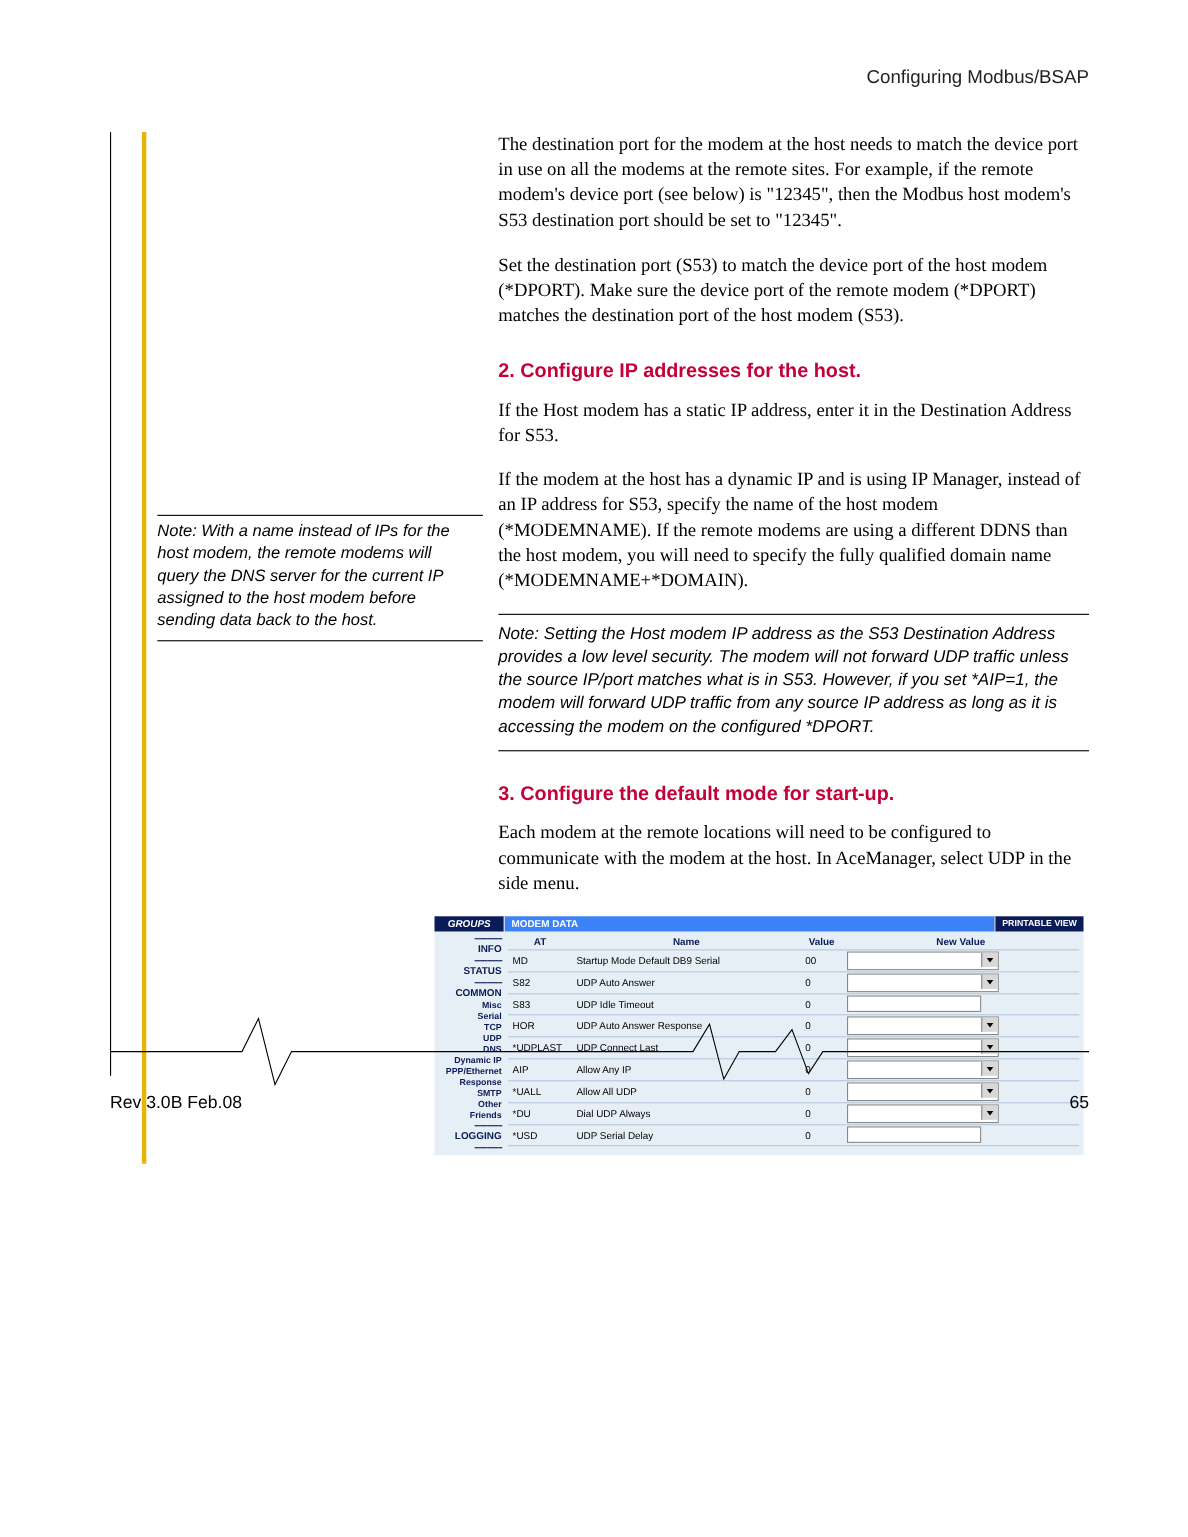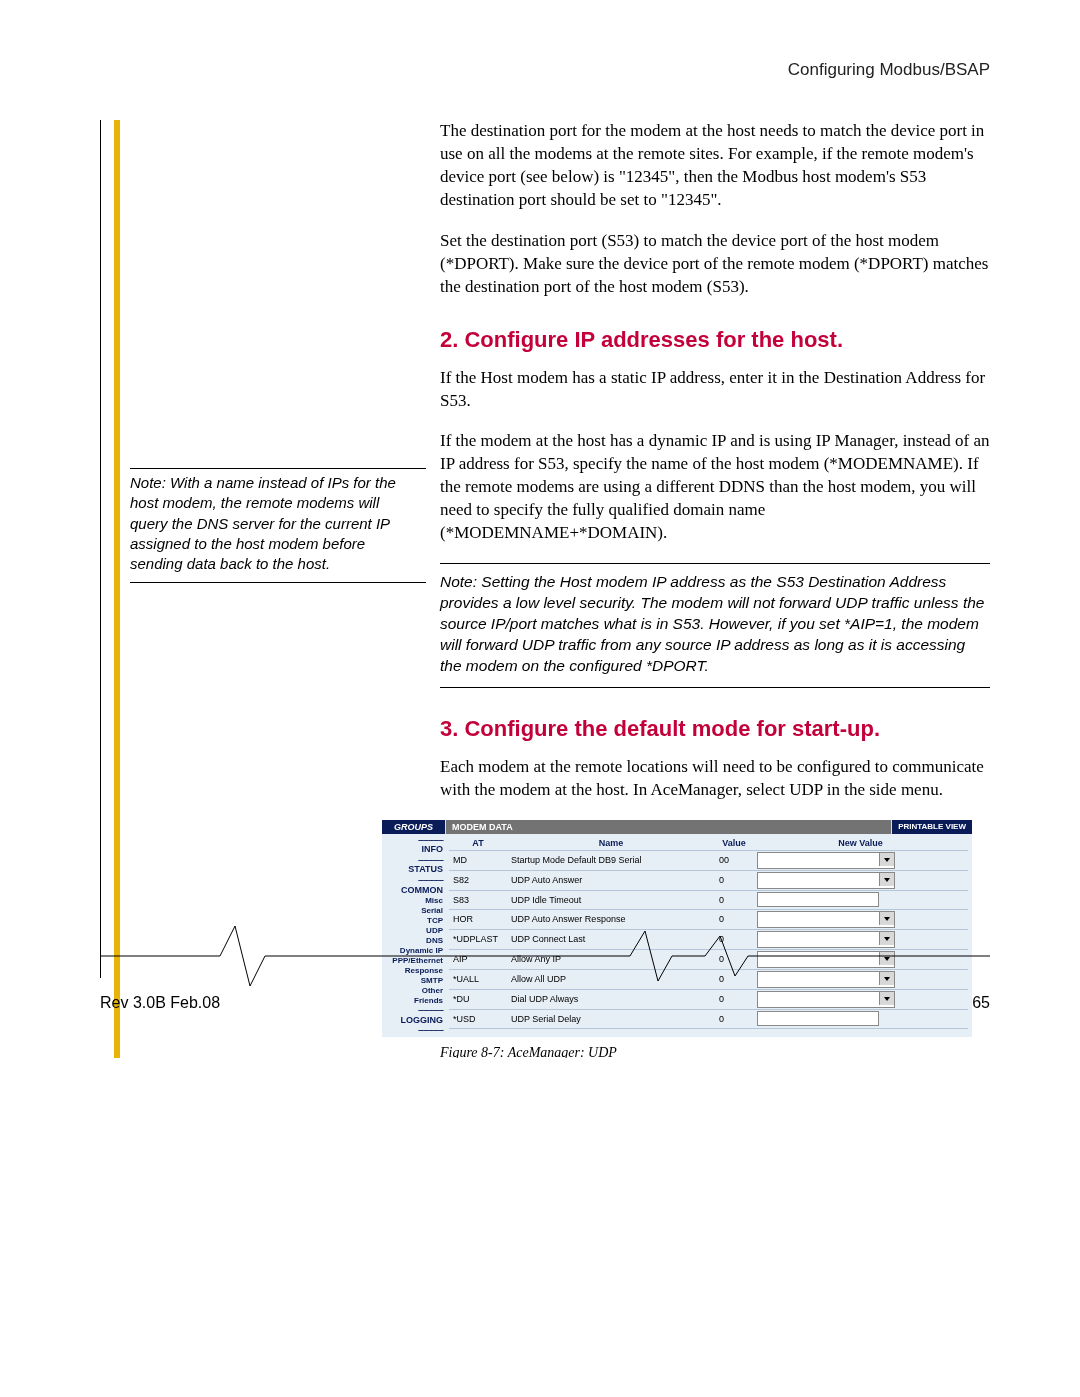--- a/index.html
+++ b/index.html
@@ -26,38 +26,38 @@
   }
   .content {
     position: absolute;
     top: 120px;
     left: 100px;
     right: 90px;
     bottom: 80px;
     border-left: 1px solid #000;
   }
   .content-inner {
-    border-left: 6px solid #eab308;
-    margin-left: 13px;
+    border-left: 4px solid #eab308;
+    margin-left: 28px;
     min-height: 100%;
     position: relative;
   }
   .body-para {
     margin-left: 320px;
     font-size: 17px;
     line-height: 1.35;
     color: #000;
     margin-bottom: 18px;
   }
   .section-heading {
     margin-left: 320px;
     color: #c4003b;
     font-family: Arial, Helvetica, sans-serif;
     font-weight: bold;
-    font-size: 22px;
+    font-size: 18px;
     margin-top: 28px;
     margin-bottom: 14px;
   }
   .side-note {
     position: absolute;
     left: 10px;
     width: 290px;
     font-family: Arial, Helvetica, sans-serif;
     font-style: italic;
     font-size: 15px;
@@ -94,21 +94,21 @@
     background: #0a1c58;
     color: #fff;
     font-weight: bold;
     font-size: 9px;
     padding: 2px 4px;
     width: 55px;
     text-align: center;
     font-style: italic;
   }
   .shot-top .bar-mid {
-    background: #737373;
+    background: #3b82f6;
     color: #fff;
     font-weight: bold;
     font-size: 9px;
     padding: 2px 6px;
     flex: 1;
     border-left: 1px solid #cfe0ef;
   }
   .shot-top .bar-right {
     background: #0a1c58;
     color: #fff;

